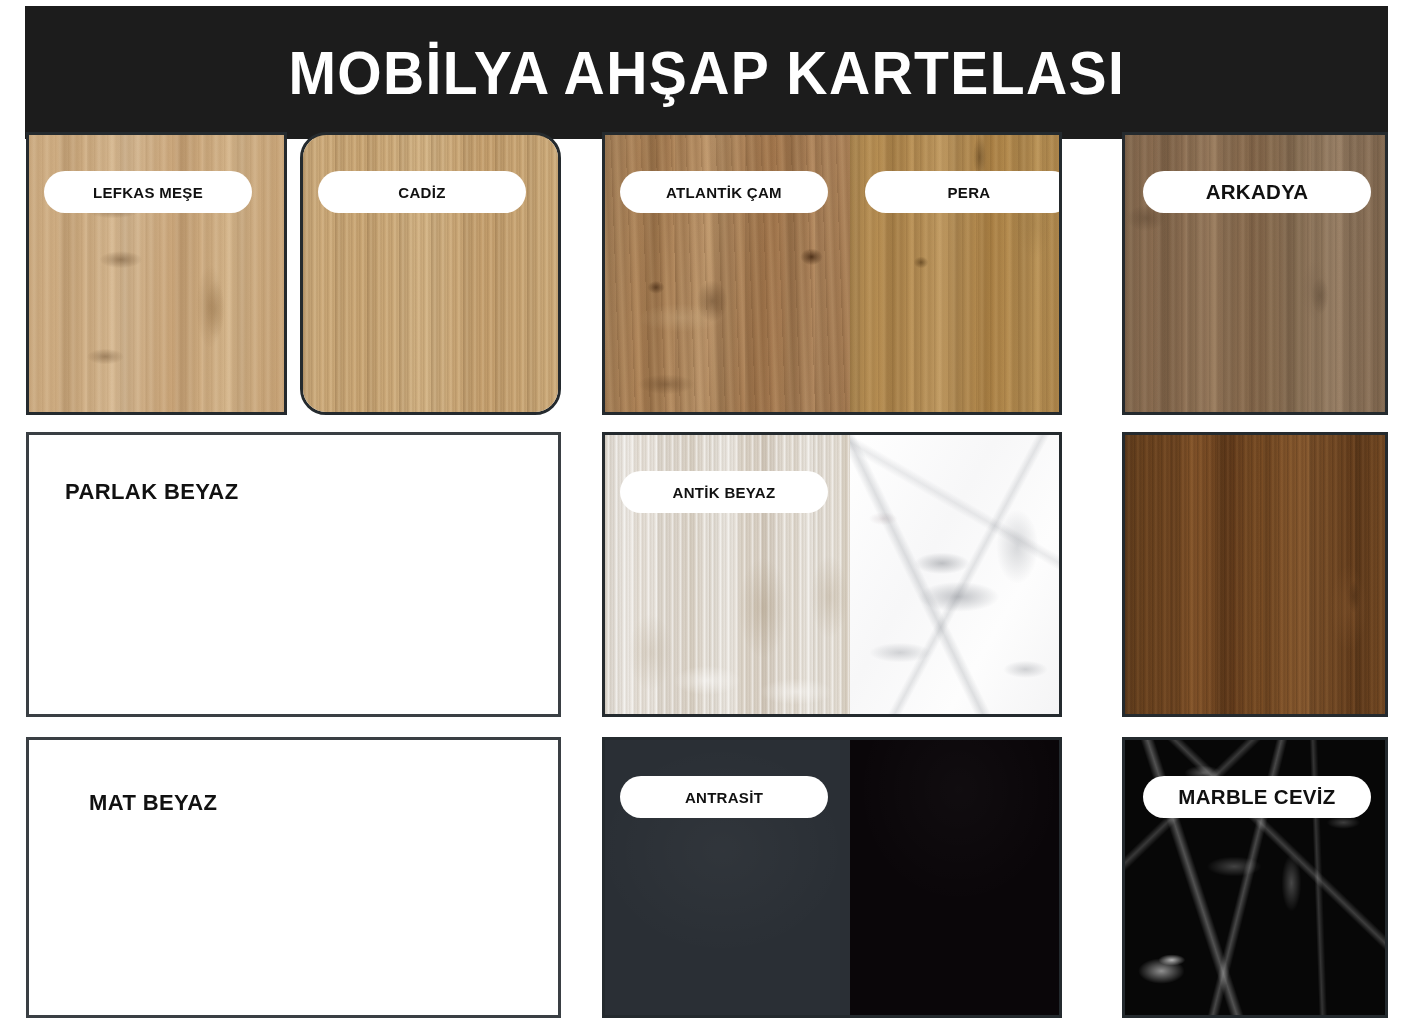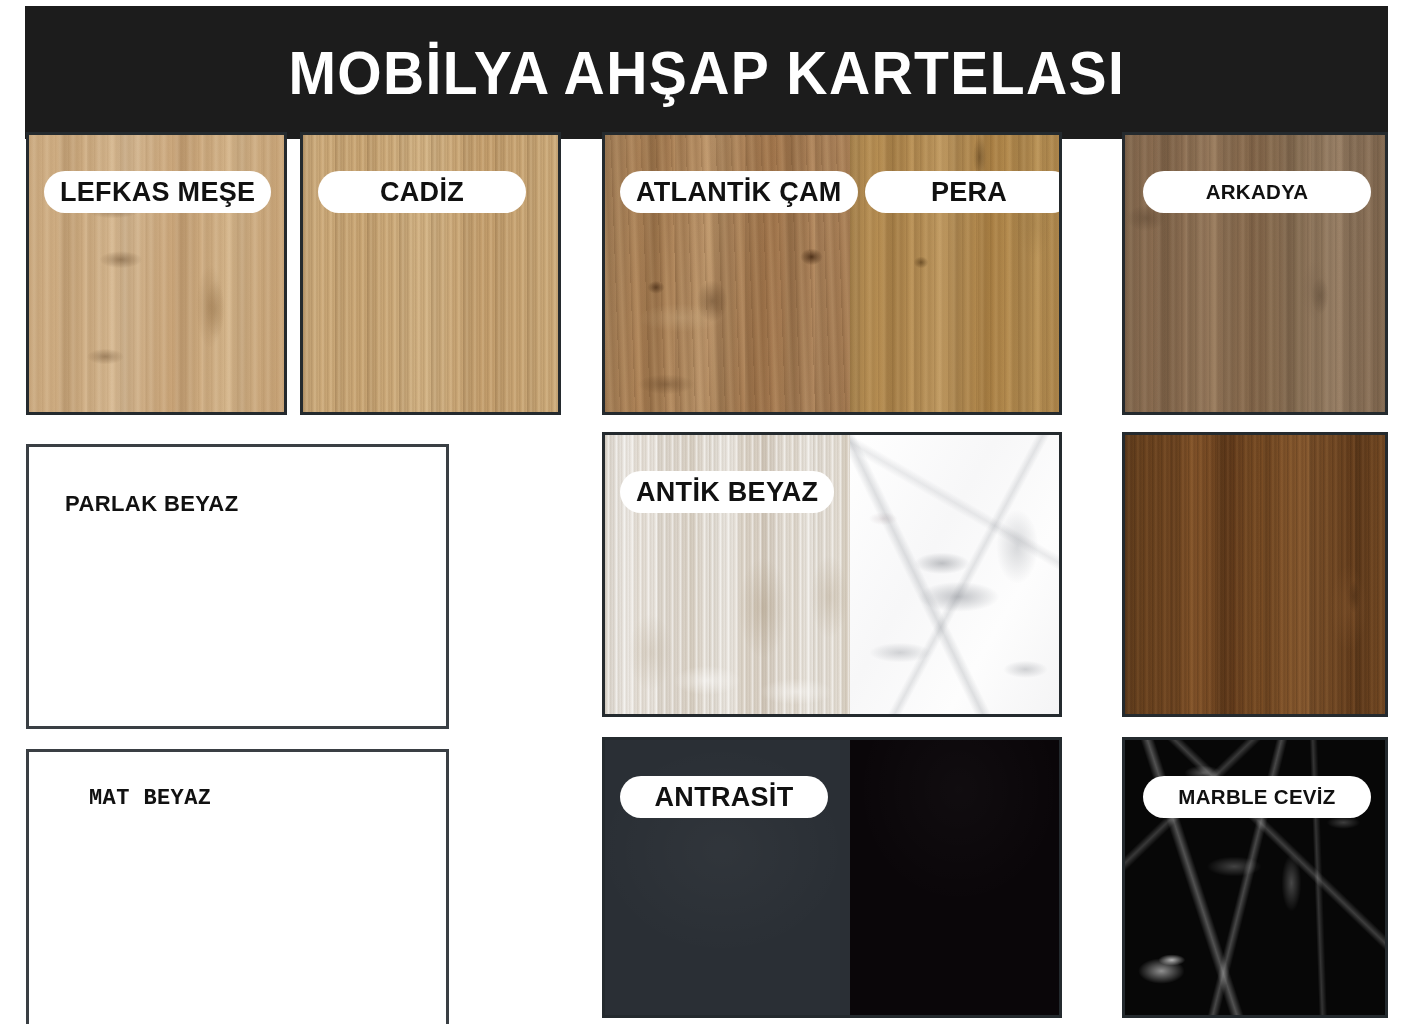--- a/index.html
+++ b/index.html
@@ -57,25 +57,25 @@
     border: 3px solid #242a2e;
     overflow: hidden;
   }
   .swatch.plain-white {
     border: 3px solid #3a3f44;
     background: #ffffff;
   }
 
   
   .c1 { left: 0px;    width: 261px; }
-  .c2 { left: 274px;  width: 261px; }
+  .c2 { left: 274px;  width: 261px; border-radius: 26px; }
   .c3 { left: 547px;  width: 261px; margin-left: 29px; }
   .c4 { left: 821px;  width: 215px; }
   .c5 { left: 1096px; width: 266px; padding-left: 32px; }
-  .c12 { left: 0px;   width: 423px; margin-top: 12px; }
+  .c12 { left: 0px;   width: 535px; }
 
   .r1 { top: 0px;   height: 283px; }
   .r2 { top: 300px; height: 285px; }
   .r3 { top: 605px; height: 281px; }
 
   
   .pill {
     position: absolute;
     left: 15px;
     top: 36px;
@@ -84,42 +84,42 @@
     background: #ffffff;
     border-radius: 999px;
     display: flex;
     align-items: center;
     justify-content: center;
     padding: 0 16px;
     z-index: 4;
   }
   .pill-text {
     color: #111111;
-    font-size: 27px;
+    font-size: 15px;
     font-weight: bold;
     letter-spacing: 0.3px;
     white-space: nowrap;
     line-height: 1;
   }
   .swatch.c5 .pill { left: 18px; min-width: 228px; }
   .swatch.c5 .pill-text { font-size: 20.5px; }
 
   
   .plain-label {
     position: absolute;
     top: 44px;
     left: 36px;
     color: #111111;
     font-size: 22px;
     font-weight: bold;
     letter-spacing: 0.4px;
     white-space: nowrap;
     z-index: 4;
   }
-  .plain-label.indented { left: 60px; top: 34px; font-family: Liberation Mono, monospace; }
+  .plain-label.indented { left: 60px; top: 50px; }
 
   
   .tex {
     position: absolute;
     inset: 0;
     z-index: 1;
   }
   .tex-ov {
     position: absolute;
     inset: 0;

